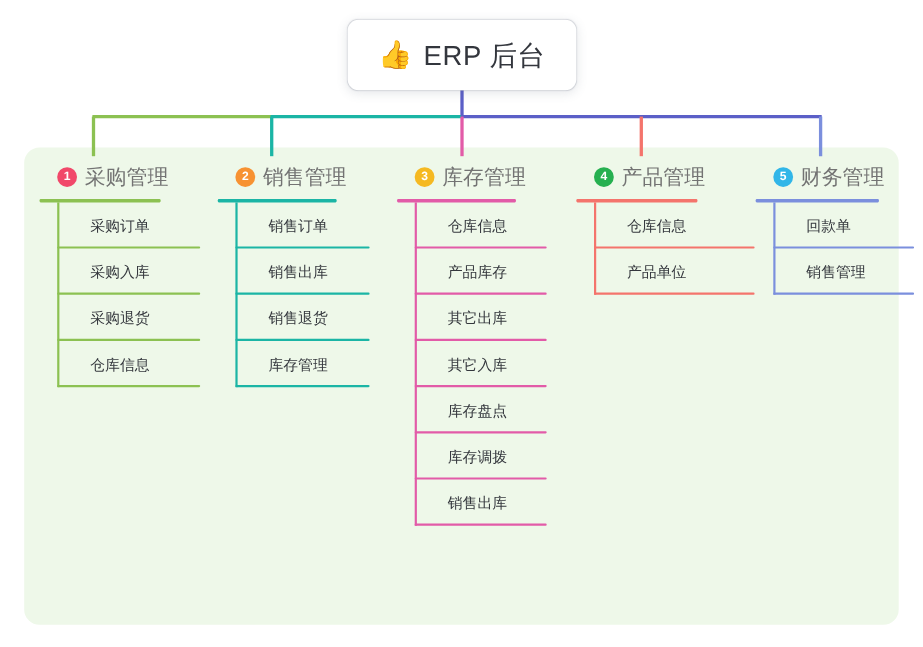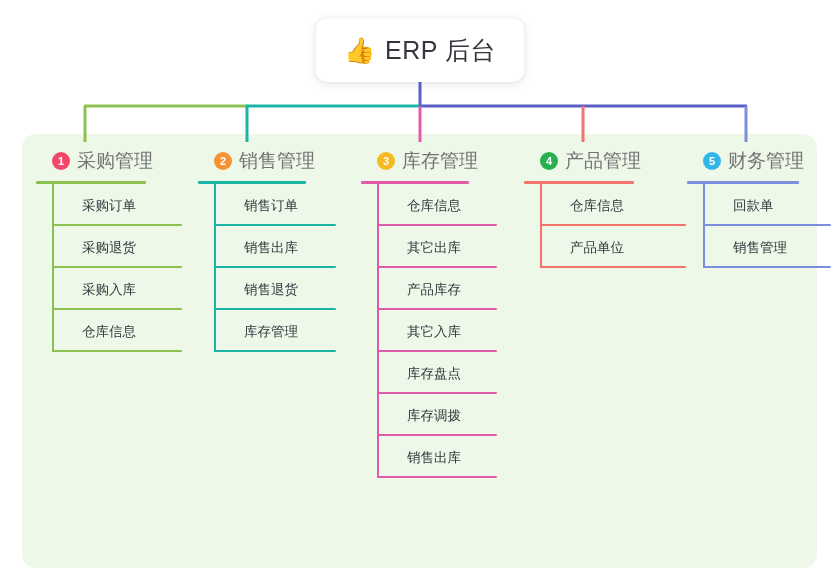--- a/index.html
+++ b/index.html
@@ -168,25 +168,25 @@
         <span class="head-label">采购管理</span>
       </div>
       <div class="head-rule" style="background: rgb(140, 193, 82); width: 110px;"></div>
       <div class="items">
         <div class="spine" style="background: rgb(140, 193, 82);"></div>
         <div class="item">
           <span class="item-label">采购订单</span>
           <div class="item-rule" style="background: rgb(140, 193, 82); width: 130px;"></div>
         </div>
         <div class="item">
+          <span class="item-label">采购入库</span>
+          <div class="item-rule" style="background: rgb(140, 193, 82); width: 130px;"></div>
+        </div>
+        <div class="item">
           <span class="item-label">采购退货</span>
-          <div class="item-rule" style="background: rgb(140, 193, 82); width: 130px;"></div>
-        </div>
-        <div class="item">
-          <span class="item-label">采购入库</span>
           <div class="item-rule" style="background: rgb(140, 193, 82); width: 130px;"></div>
         </div>
         <div class="item">
           <span class="item-label">仓库信息</span>
           <div class="item-rule" style="background: rgb(140, 193, 82); width: 130px;"></div>
         </div>
       </div>
     </div>
     <div class="column" style="left: 198px;">
       <div class="col-head">
@@ -220,25 +220,25 @@
         <span class="head-label">库存管理</span>
       </div>
       <div class="head-rule" style="background: rgb(226, 91, 168); width: 108px;"></div>
       <div class="items">
         <div class="spine" style="background: rgb(226, 91, 168);"></div>
         <div class="item">
           <span class="item-label">仓库信息</span>
           <div class="item-rule" style="background: rgb(226, 91, 168); width: 120px;"></div>
         </div>
         <div class="item">
+          <span class="item-label">产品库存</span>
+          <div class="item-rule" style="background: rgb(226, 91, 168); width: 120px;"></div>
+        </div>
+        <div class="item">
           <span class="item-label">其它出库</span>
-          <div class="item-rule" style="background: rgb(226, 91, 168); width: 120px;"></div>
-        </div>
-        <div class="item">
-          <span class="item-label">产品库存</span>
           <div class="item-rule" style="background: rgb(226, 91, 168); width: 120px;"></div>
         </div>
         <div class="item">
           <span class="item-label">其它入库</span>
           <div class="item-rule" style="background: rgb(226, 91, 168); width: 120px;"></div>
         </div>
         <div class="item">
           <span class="item-label">库存盘点</span>
           <div class="item-rule" style="background: rgb(226, 91, 168); width: 120px;"></div>
         </div>

